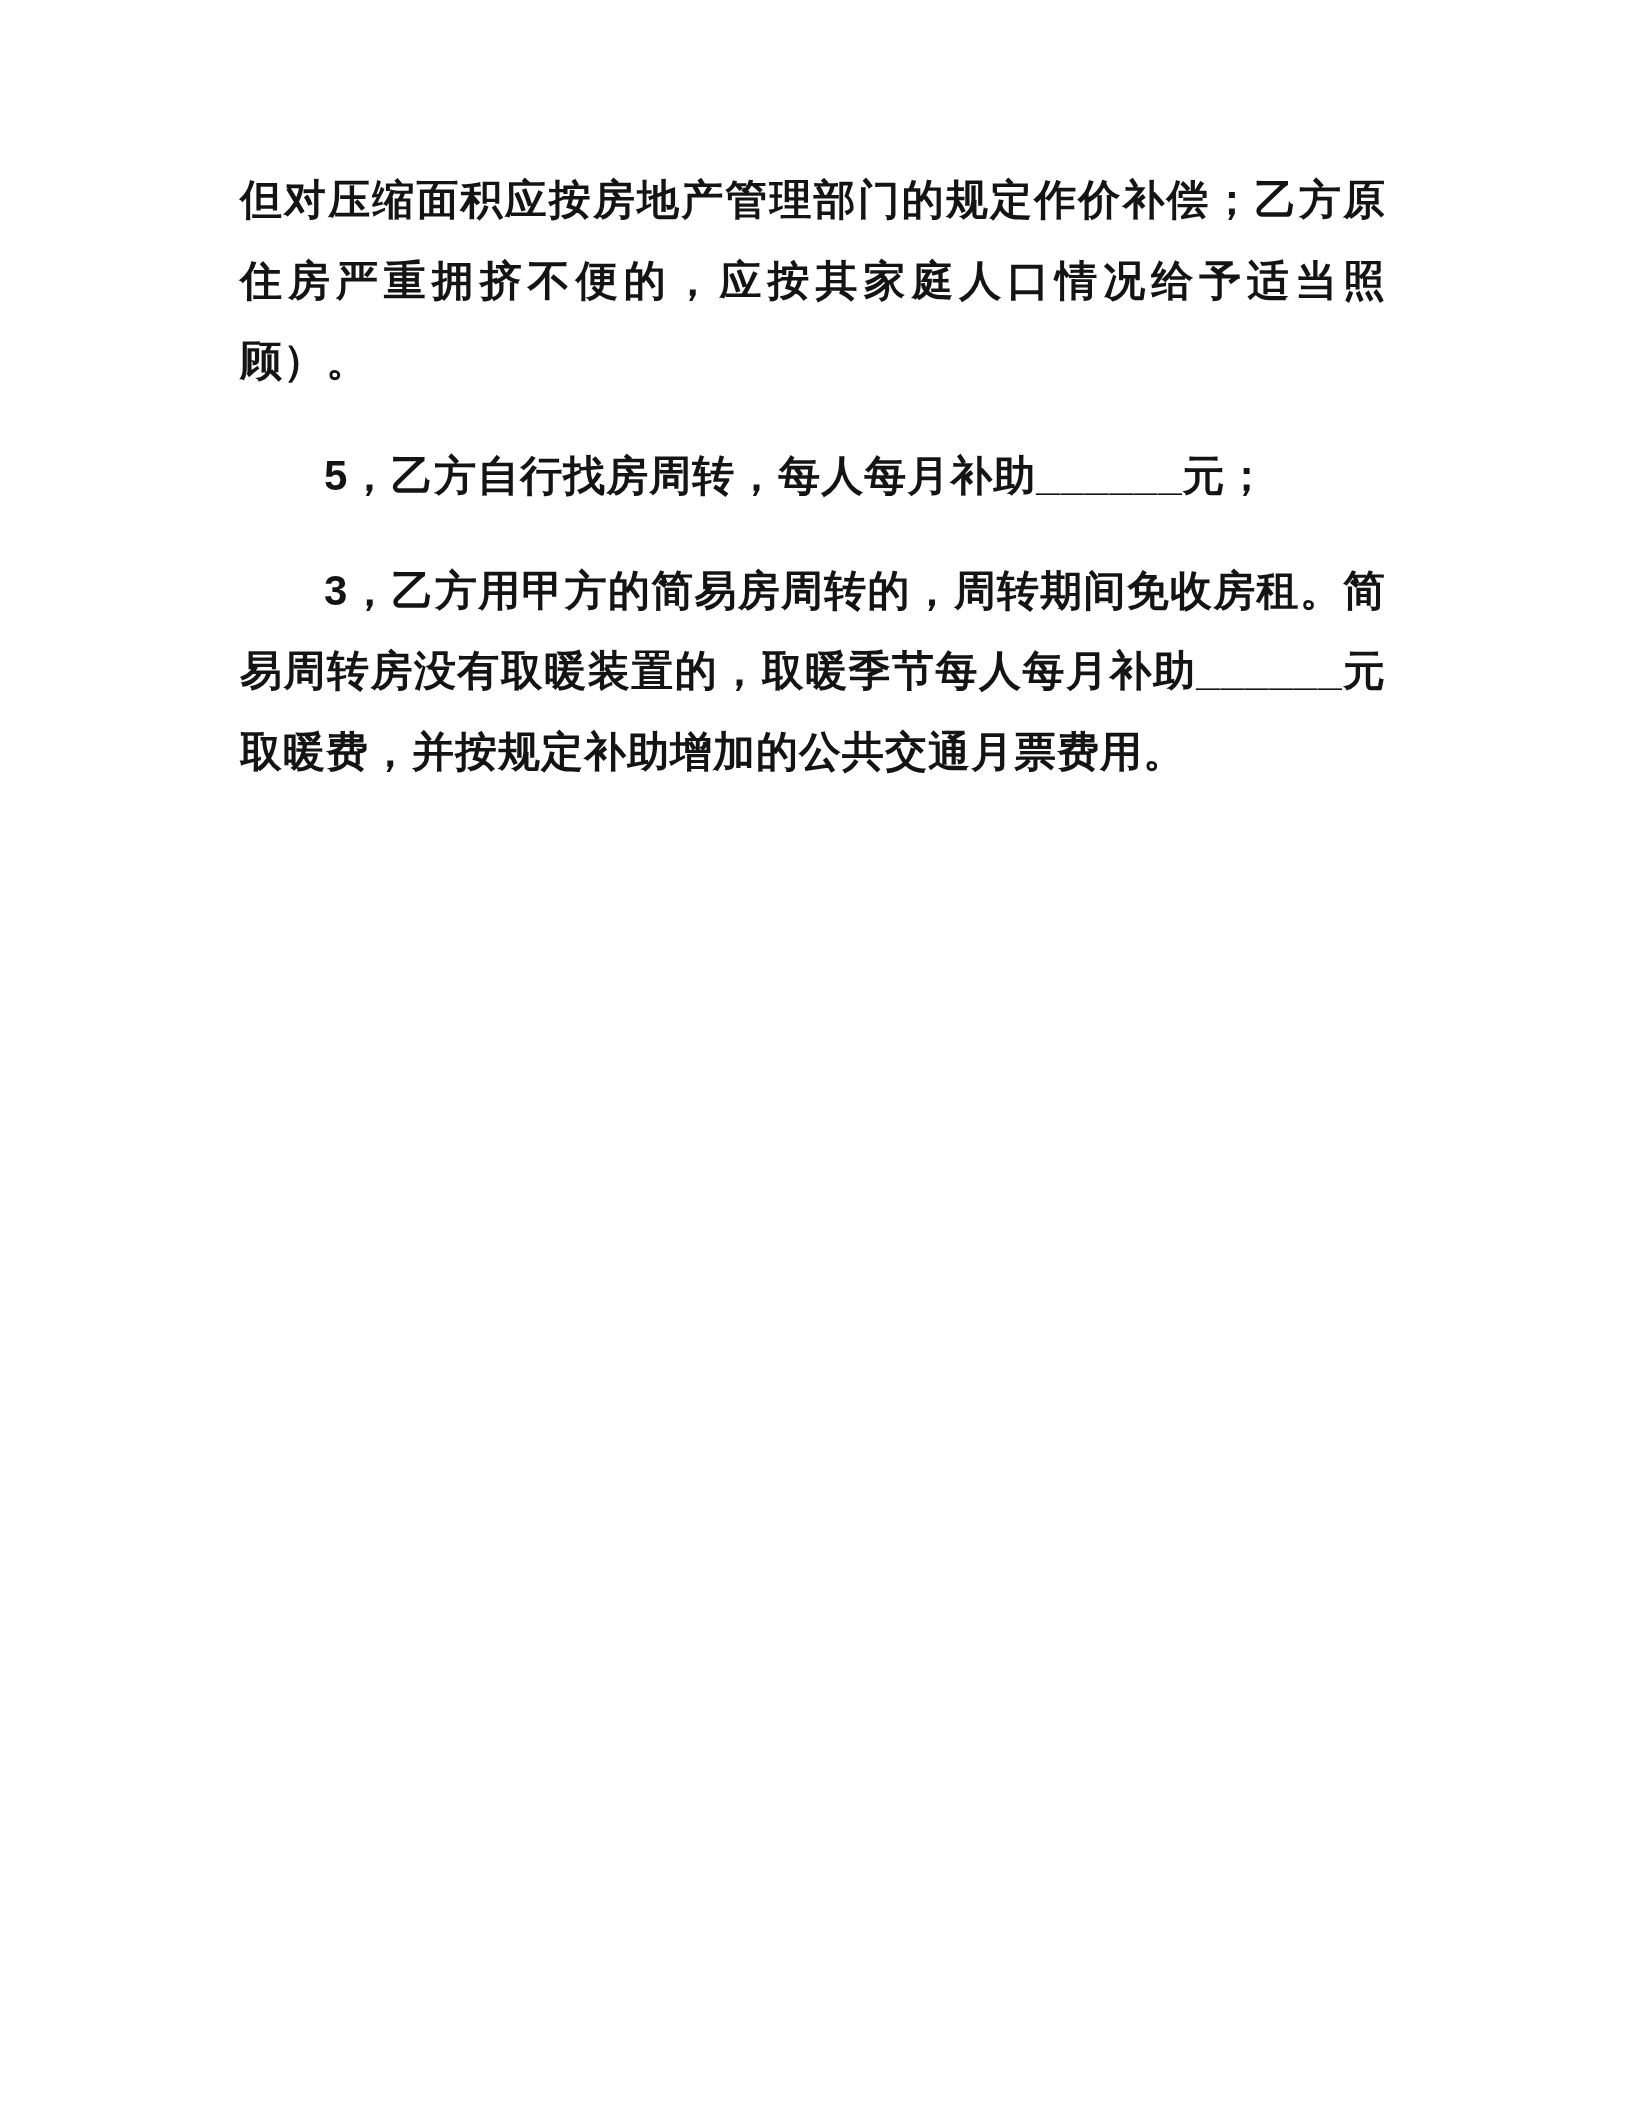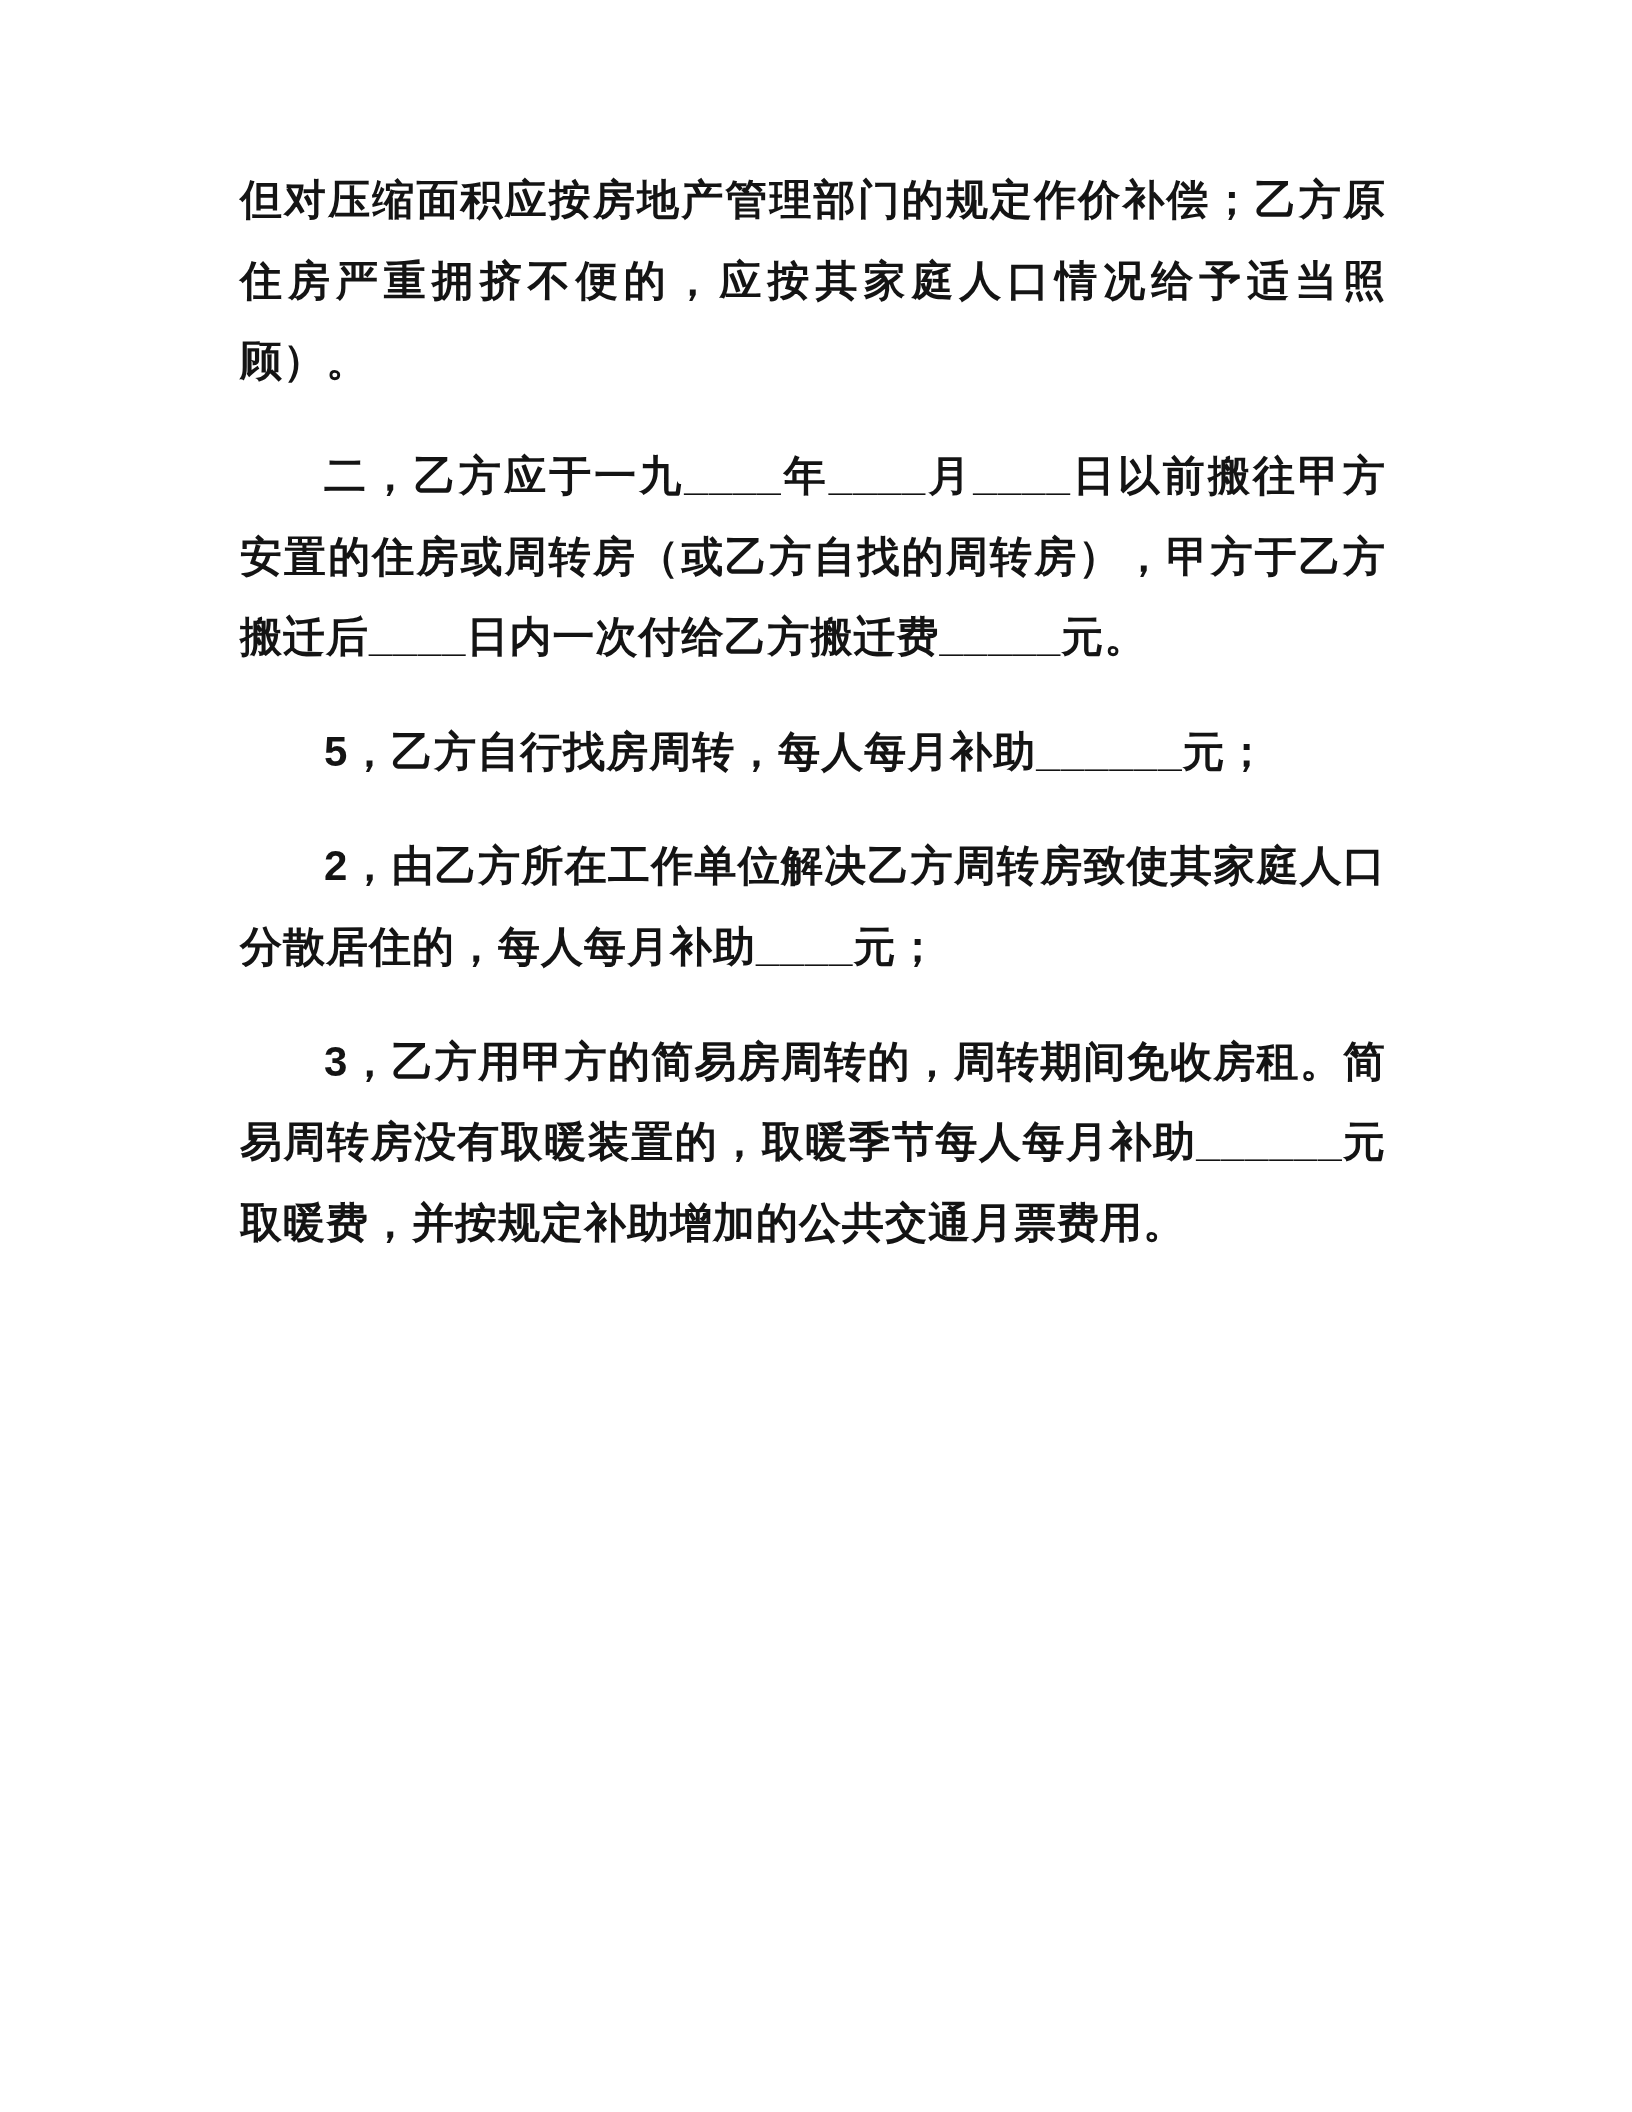--- a/index.html
+++ b/index.html
@@ -31,18 +31,16 @@
   .doc-body p.indent {
     text-indent: 2em;
   }
 </style>
 </head>
 <body>
 
 <div class="page">
   <div class="doc-body" id="doc-body">
       <p>但对压缩面积应按房地产管理部门的规定作价补偿；乙方原住房严重拥挤不便的，应按其家庭人口情况给予适当照顾）。</p>
-      <p class="indent">二，乙方应于一九____年____月____日以前搬往甲方安置的住房或周转房（或乙方自找的周转房），甲方于乙方搬迁后____日内一次付给乙方搬迁费_____元。</p>
       <p class="indent">5，乙方自行找房周转，每人每月补助______元；</p>
-      <p class="indent">2，由乙方所在工作单位解决乙方周转房致使其家庭人口分散居住的，每人每月补助____元；</p>
       <p class="indent">3，乙方用甲方的简易房周转的，周转期间免收房租。简易周转房没有取暖装置的，取暖季节每人每月补助______元取暖费，并按规定补助增加的公共交通月票费用。</p>
     </div>
 </div>
 
 </body></html>

